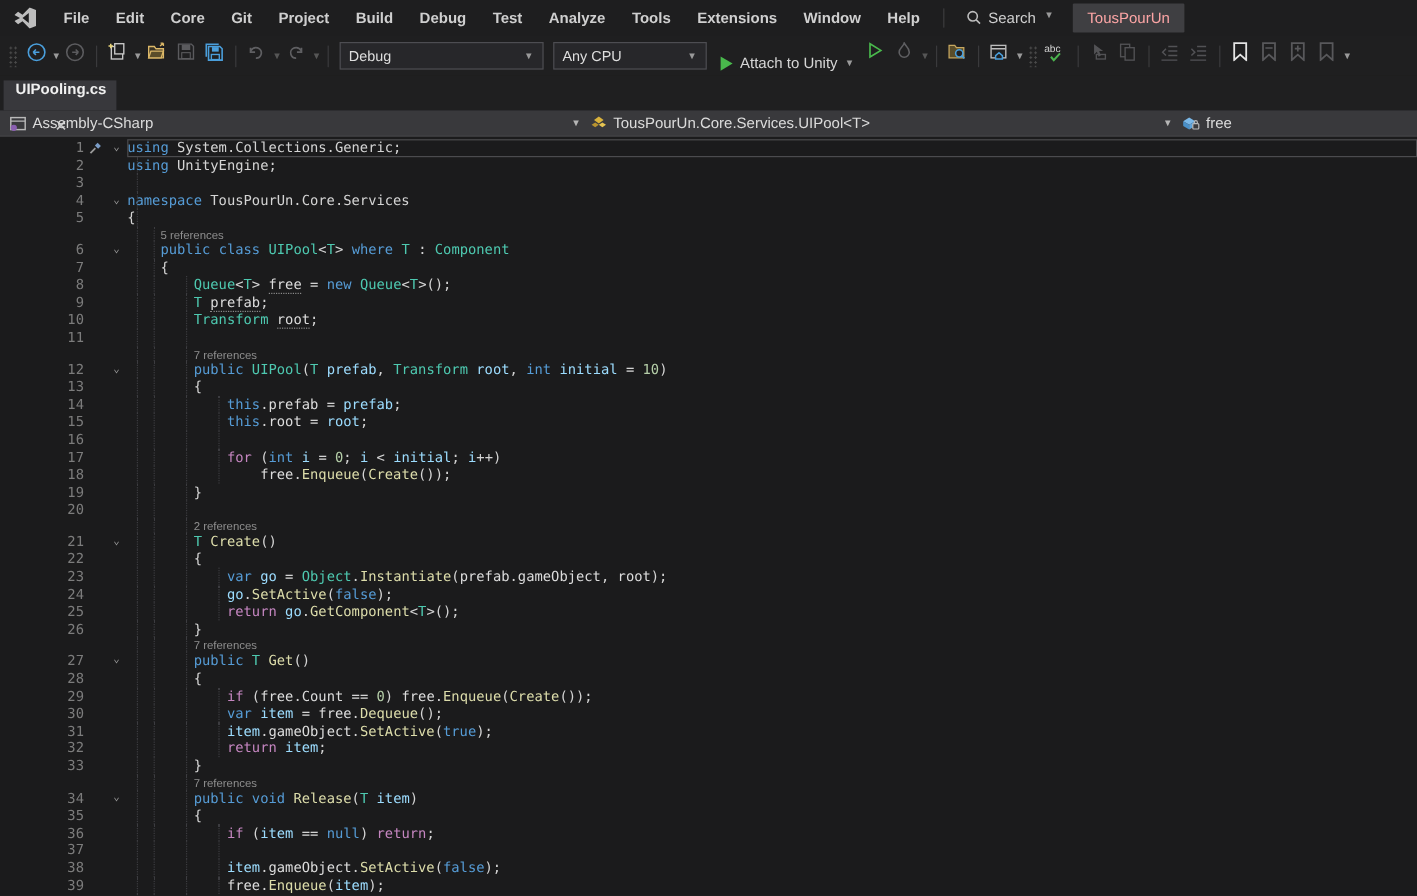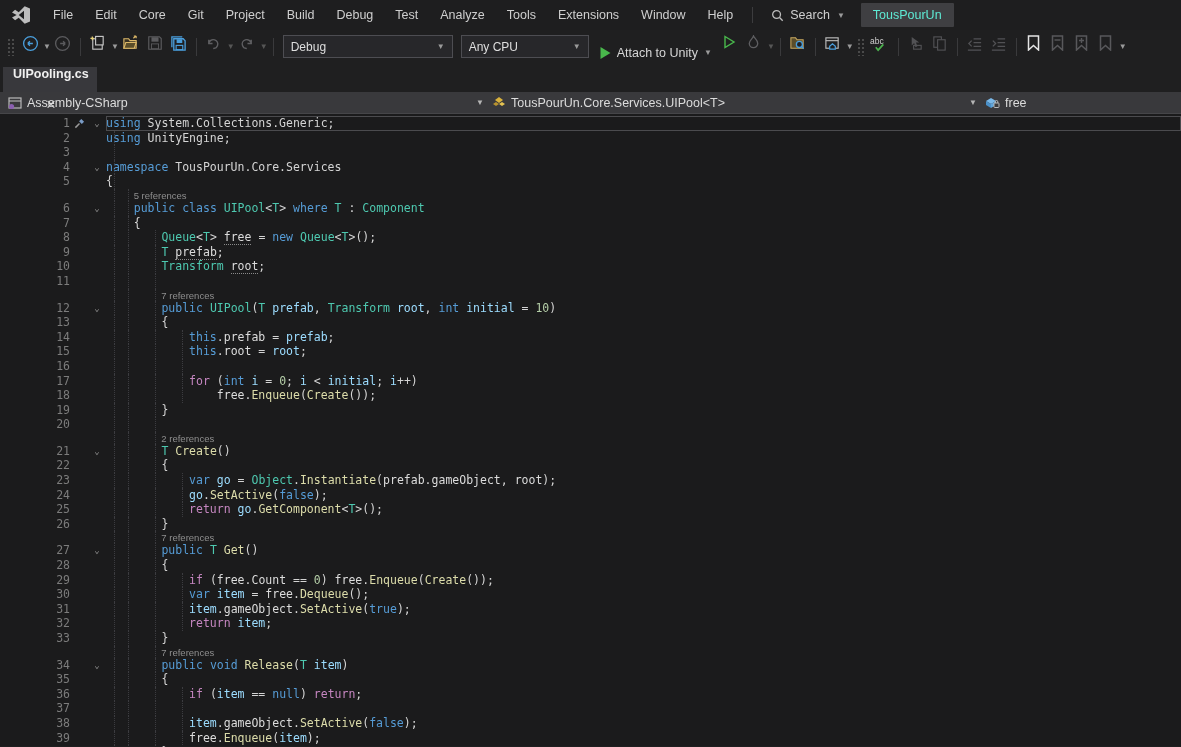--- a/index.html
+++ b/index.html
@@ -1,24 +1,24 @@
 <!DOCTYPE html>
 <html><head>
 <meta charset="utf-8">
 <style>
   * { margin:0; padding:0; box-sizing:border-box; }
   html,body { width:1181px; height:747px; overflow:hidden; background:#1f1f20;
               font-family:"Liberation Sans", sans-serif; }
   .titlebar { height:30px; display:flex; align-items:center; background:#1e1e1f; color:#cfcfcf; }
   .vslogo { width:22px; height:22px; margin:0 10px 0 10px; display:flex; align-items:center; justify-content:center; }
-  .menu { display:flex; align-items:flex-end; font-size:12.5px; }
+  .menu { display:flex; align-items:flex-end; font-size:12.5px;font-weight:bold; }
   .menu-item { padding:6px 11px; cursor:default; }
   .title-sep { width:1px; height:16px; background:#3c3c3e; margin:0 8px; }
-  .search-box { display:flex; align-items:center; gap:6px; padding:5px 10px; font-size:12.5px; color:#cfcfcf; }
-  .solution-btn { background:#3f3f42; color:#5eead4; font-size:12.5px; padding:5px 12px; margin-left:6px; border-radius:1px; }
+  .search-box { display:flex; gap:6px; padding:5px 10px; font-size:12.5px; color:#cfcfcf; }
+  .solution-btn { background:#3f3f42; color:#fca5a5; font-size:12.5px; padding:5px 12px; margin-left:6px; border-radius:1px; }
 
   .toolbar { height:33px; display:flex; align-items:center; background:#1f1f20; padding-left:4px; }
   .grip { width:8px; height:18px; margin:0 3px;
           background-image:radial-gradient(#4a4a4a 1px, transparent 1px);
           background-size:4px 4px; }
   .tbtn { display:flex; justify-content:center; height:24px; min-width:24px; padding:0 2px; border-radius:2px; }
   .caret { font-size:8px; color:#9a9a9a; margin-left:1px; }
   .caret.dis { color:#565656; }
   .tsep { width:1px; height:18px; background:#3a3a3c; margin:0 5px; }
   .combo { display:flex; align-items:center; justify-content:space-between; height:23px;

